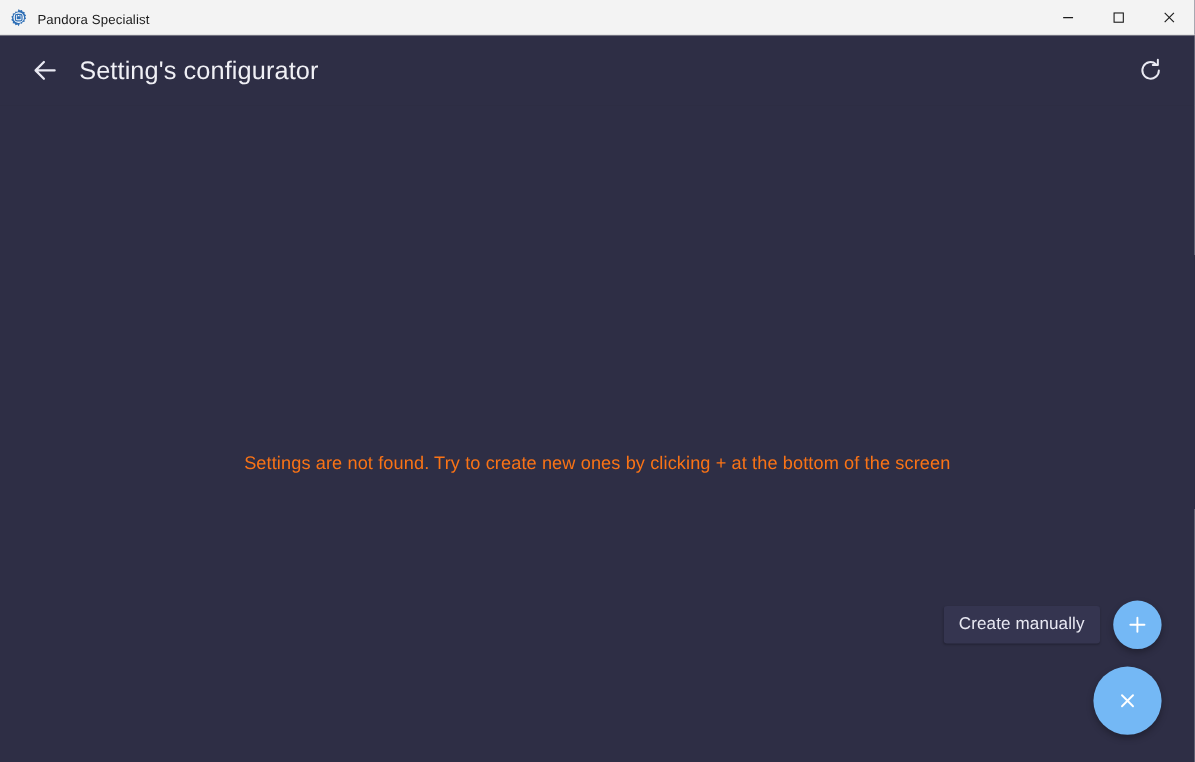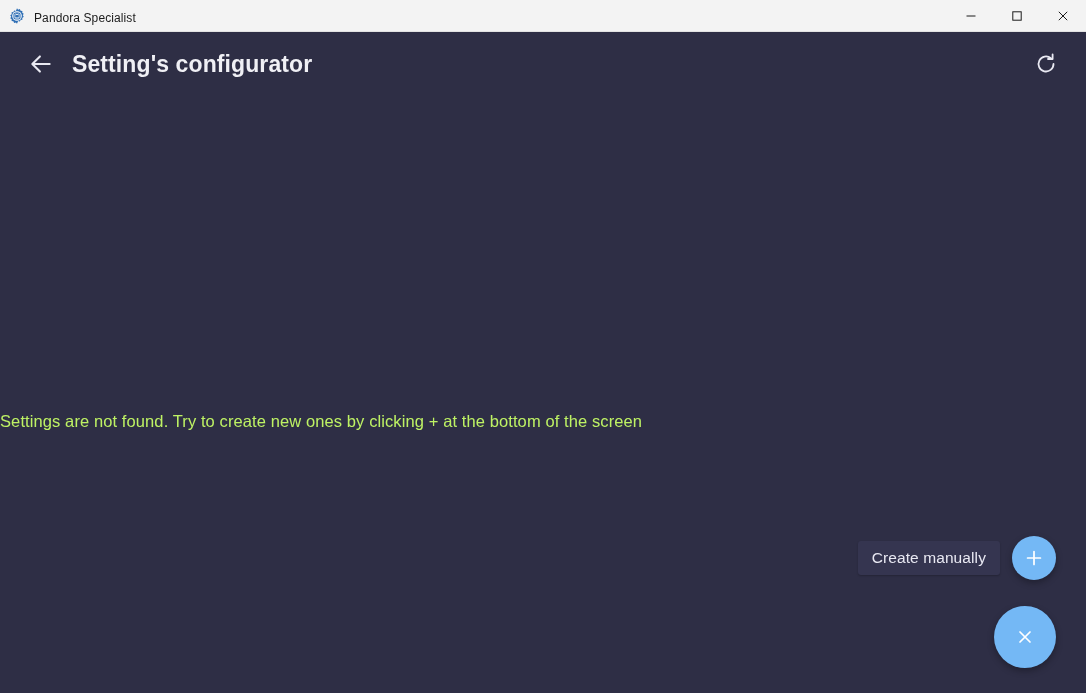--- a/index.html
+++ b/index.html
@@ -83,21 +83,21 @@
     display: flex;
     align-items: center;
     justify-content: center;
     background: transparent;
     border: none;
     cursor: pointer;
     flex: 0 0 auto;
   }
   .page-title {
     font-size: 23px;
-    font-weight: bold;
+    font-weight: normal;
     color: #f0f0f5;
     margin-left: 14px;
     letter-spacing: 0.1px;
     white-space: nowrap;
   }
   .header-spacer { flex: 1 1 auto; }
   .refresh-btn {
     width: 36px;
     height: 36px;
     display: flex;
@@ -114,35 +114,35 @@
     flex: 1 1 auto;
     position: relative;
     background: #2e2e45;
   }
 
   .empty-message {
     position: absolute;
     top: 316px;
     left: 0;
     right: 0;
-    text-align: left;
+    text-align: center;
     font-size: 16.5px;
-    color: #bef264;
+    color: #f97316;
     letter-spacing: 0.1px;
   }
 
   
   .speeddial {
     position: absolute;
     right: 30px;
     bottom: 25px;
     display: flex;
     flex-direction: column;
     align-items: flex-end;
-    gap: 24px;
+    gap: 14px;
   }
   .sd-row {
     display: flex;
     align-items: center;
     justify-content: flex-end;
     gap: 12px;
   }
   .sd-label {
     background: #353550;
     color: #e8e8f2;

